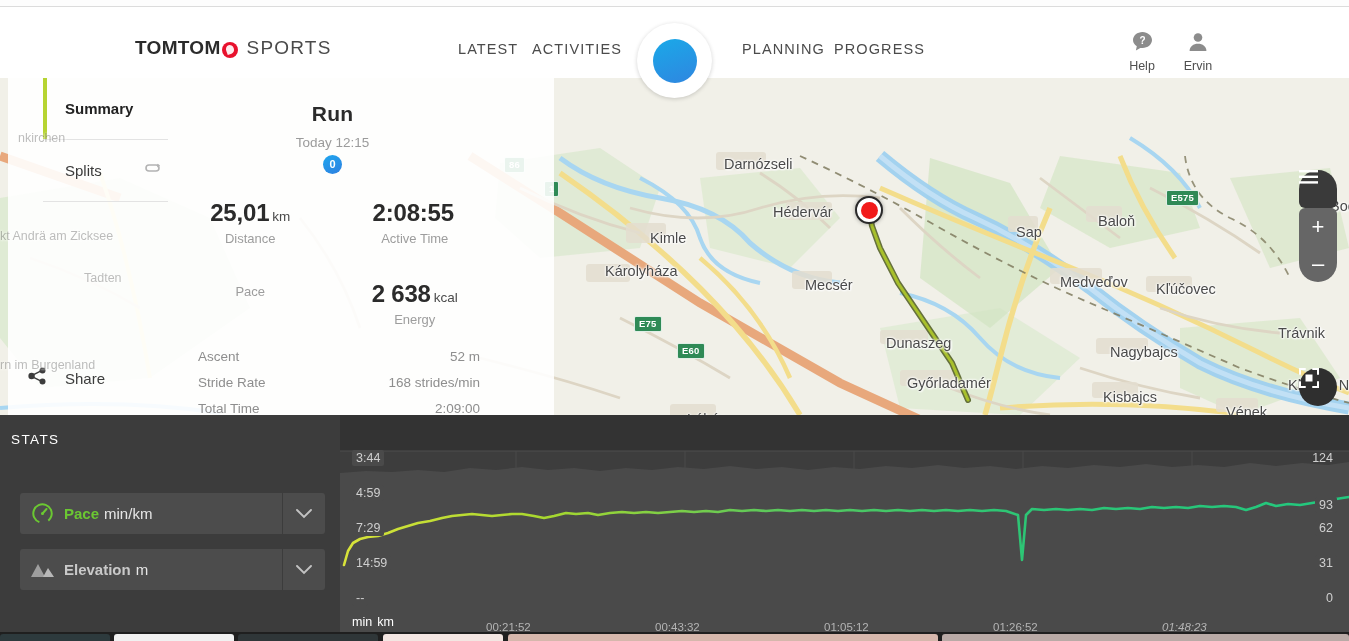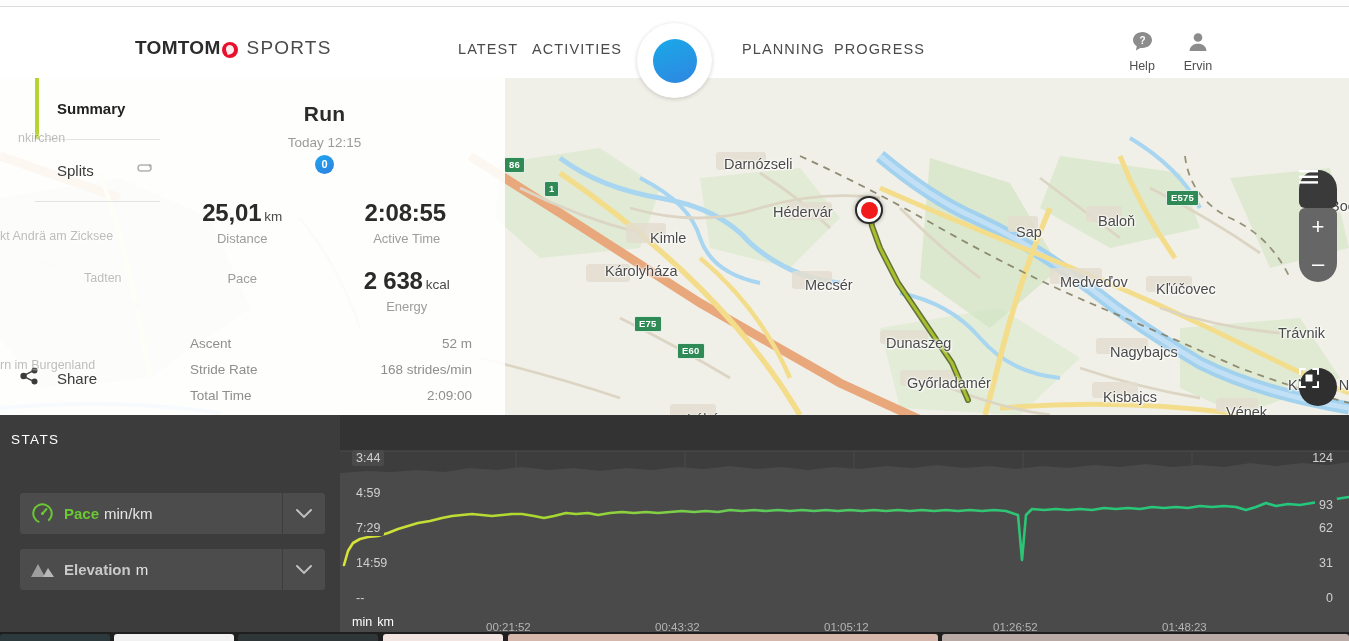--- a/index.html
+++ b/index.html
@@ -84,21 +84,21 @@
     color:#fff; font-size:22px; line-height:1;
   }
   .ctl-zoom span { display:block; width:100%; text-align:center; cursor:pointer; }
   .ctl-fit {
     top:290px; width:38px; height:38px; border-radius:50%; background:#2f2f2f;
     display:flex; align-items:center; justify-content:center;
   }
 
   
   .summary-panel {
-    position:absolute; top:78px; left:0; width:505px; height:337px;
+    position:absolute; top:78px; left:8px; width:546px; height:337px;
     background:rgba(255,255,255,.90); z-index:30;
   }
   .sp-tabs { position:absolute; top:0; left:35px; width:125px; height:337px; }
   .sp-tab {
     position:relative; height:62px; display:flex; align-items:center;
     border-bottom:1px solid #e3e3e3; cursor:pointer;
   }
   .sp-tab .lbl { font-size:15px; color:#3a3a3a; padding-left:22px; }
   .sp-tab.active .lbl { font-weight:bold; color:#222; }
   .sp-tab.active::before {
@@ -111,21 +111,21 @@
   .sp-share .lbl { font-size:15px; color:#3c3c3c; margin-left:18px; }
 
   .sp-body { position:absolute; left:160px; top:0; width:329px; height:337px; }
   .sp-title { text-align:center; font-size:21px; font-weight:bold; color:#2b2b2b; margin-top:24px; letter-spacing:.2px;}
   .sp-when  { text-align:center; font-size:13.5px; color:#9b9b9b; margin-top:9px; }
   .sp-badge {
     width:19px; height:19px; border-radius:50%; margin:5px auto 0;
     background:linear-gradient(150deg,#1ea7ef,#2f7fe0);
     color:#fff; font-size:11px; line-height:19px; text-align:center; font-weight:bold;
   }
-  .kpi-grid { margin-top:25px; display:grid; grid-template-columns:1fr 1fr; row-gap:21px; }
+  .kpi-grid { margin-top:25px; display:grid; grid-template-columns:1fr 1fr; row-gap:34px; }
   .kpi { text-align:center; }
   .kpi .v { font-size:24px; font-weight:bold; color:#2b2b2b; letter-spacing:-.2px; }
   .kpi .u { font-size:13.5px; font-weight:normal; color:#4a4a4a; margin-left:3px; }
   .kpi .l { font-size:13px; color:#9d9d9d; margin-top:4px; }
   .rows { margin-top:22px; padding:0 17px 0 30px; }
   .row { display:flex; justify-content:space-between; font-size:13.5px; color:#8e8e8e; margin-bottom:11px; }
   .row .rv { color:#8e8e8e; }
 
   
   .stats {
@@ -515,21 +515,21 @@
       <div class="ylab-r" style="top:35px;background:none;">124</div>
       <div class="ylab-r" style="top:82px;">93</div>
       <div class="ylab-r" style="top:105px;">62</div>
       <div class="ylab-r" style="top:140px;">31</div>
       <div class="ylab-r" style="top:175px;">0</div>
 
       <div class="xlab" style="left:146px;">00:21:52</div>
       <div class="xlab" style="left:315px;">00:43:32</div>
       <div class="xlab" style="left:484px;">01:05:12</div>
       <div class="xlab" style="left:653px;">01:26:52</div>
-      <div class="xlab" style="left:822px;">01:48:23</div>
+      <div class="xlab" style="left:822px;font-style:italic;">01:48:23</div>
 
       <div class="unit-toggle">
         <span><span class="ut">min</span><span class="ut alt">km</span></span>
         <div class="bar"></div>
       </div>
     </div>
   </div>
 
   <div class="bottom-bar">
     <div class="tabblock" style="left:0px;width:110px;background:#2d3a3d;"></div>

